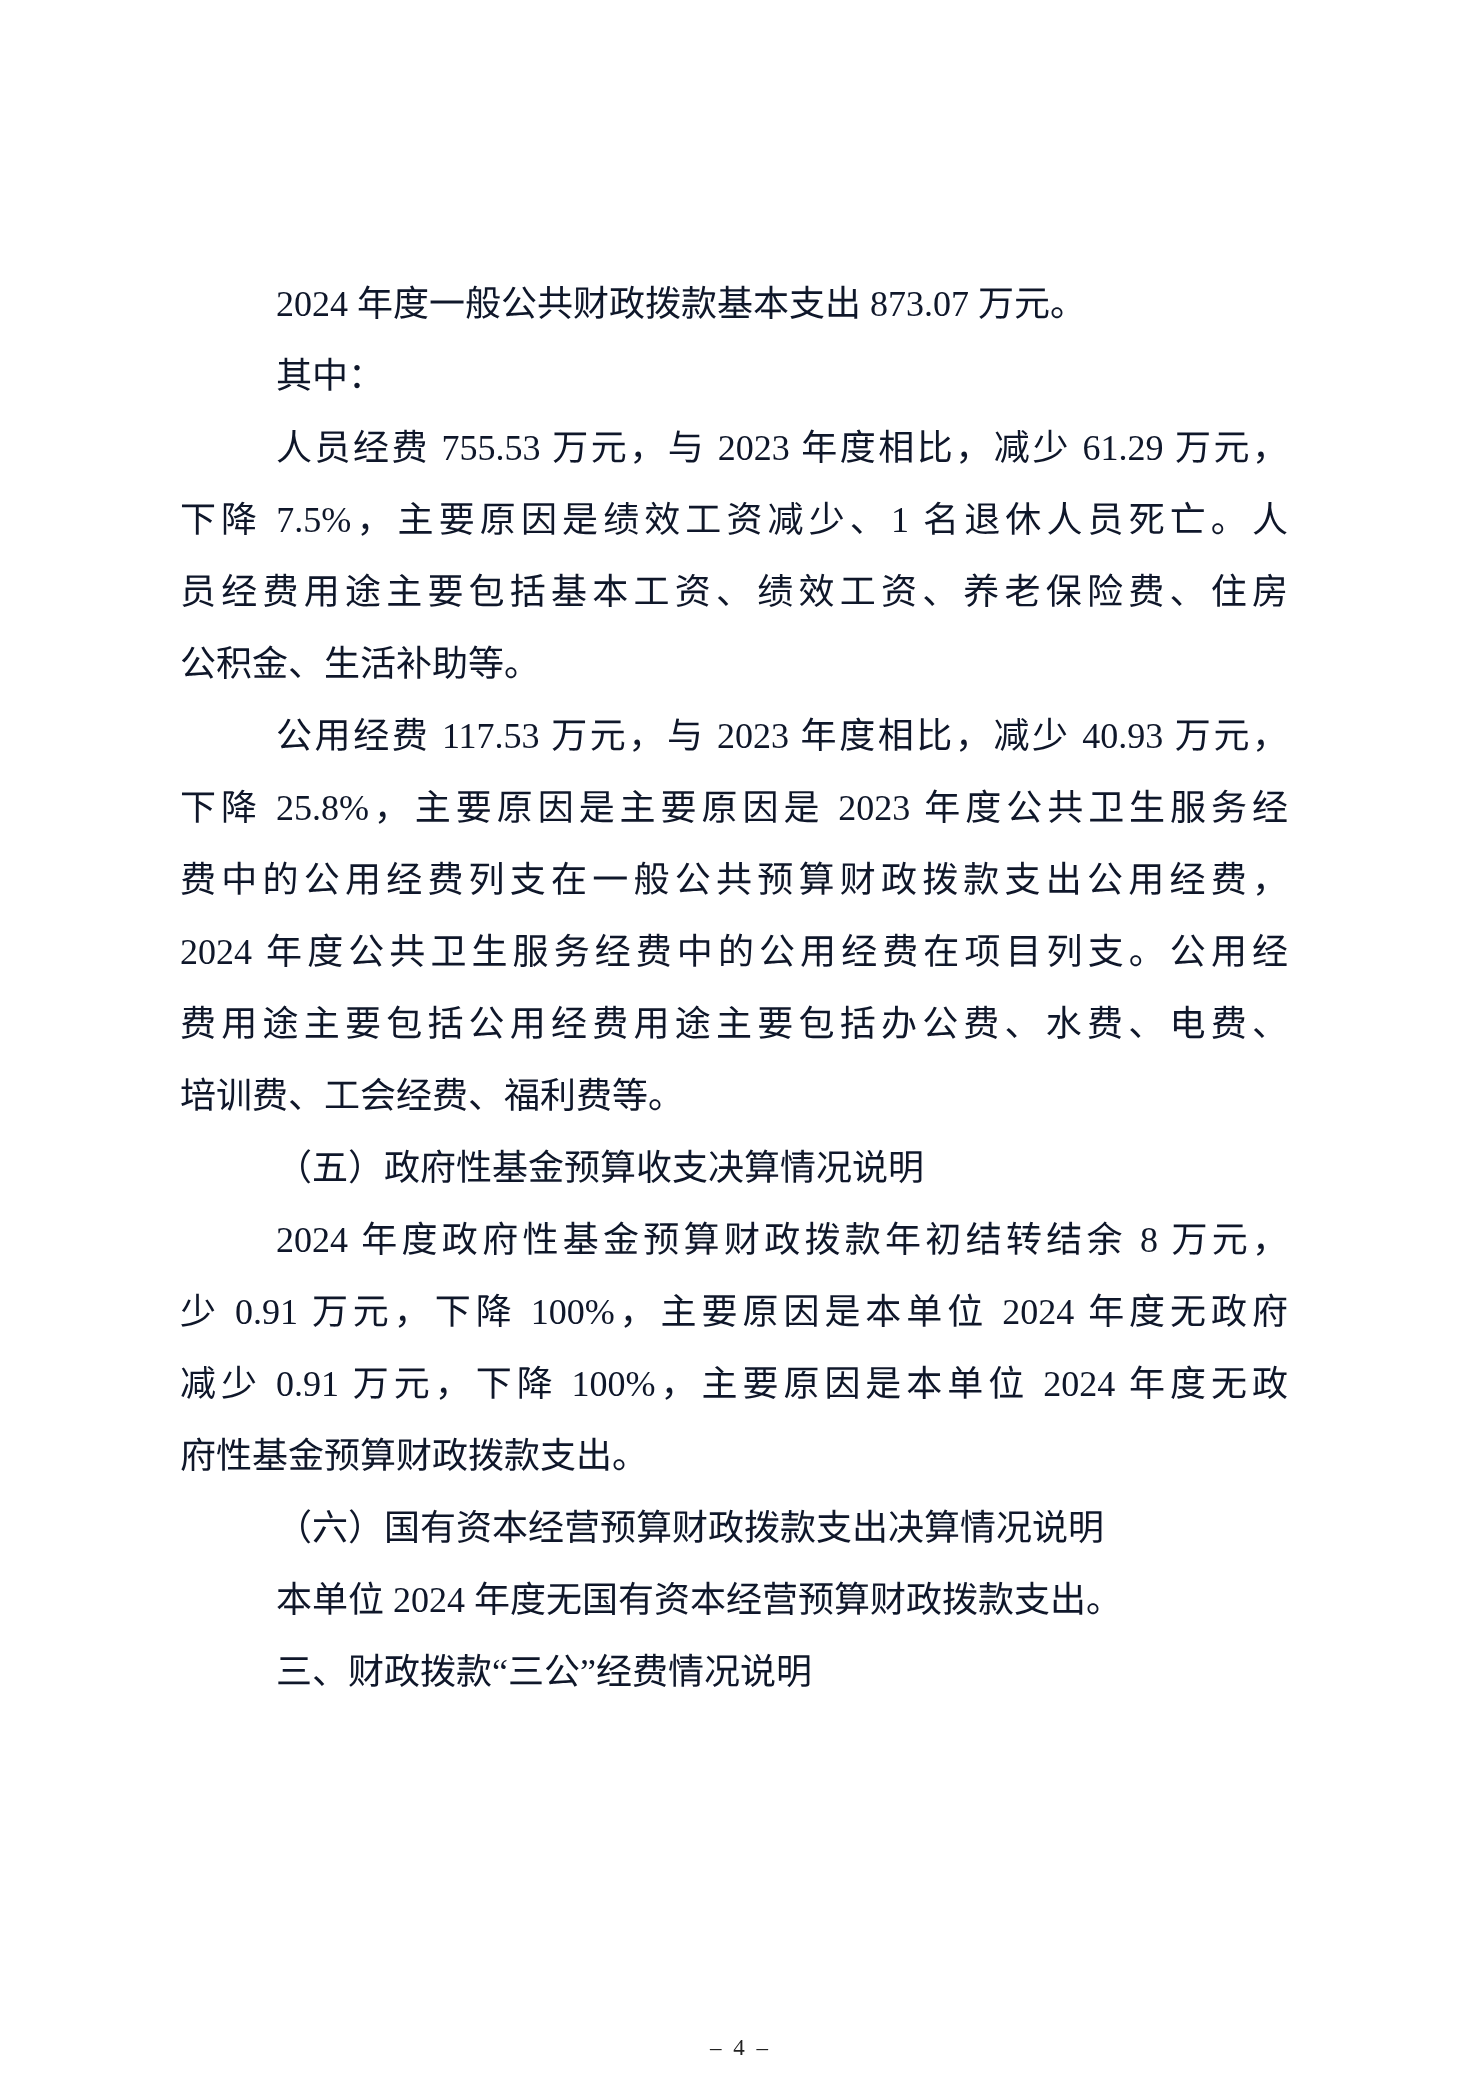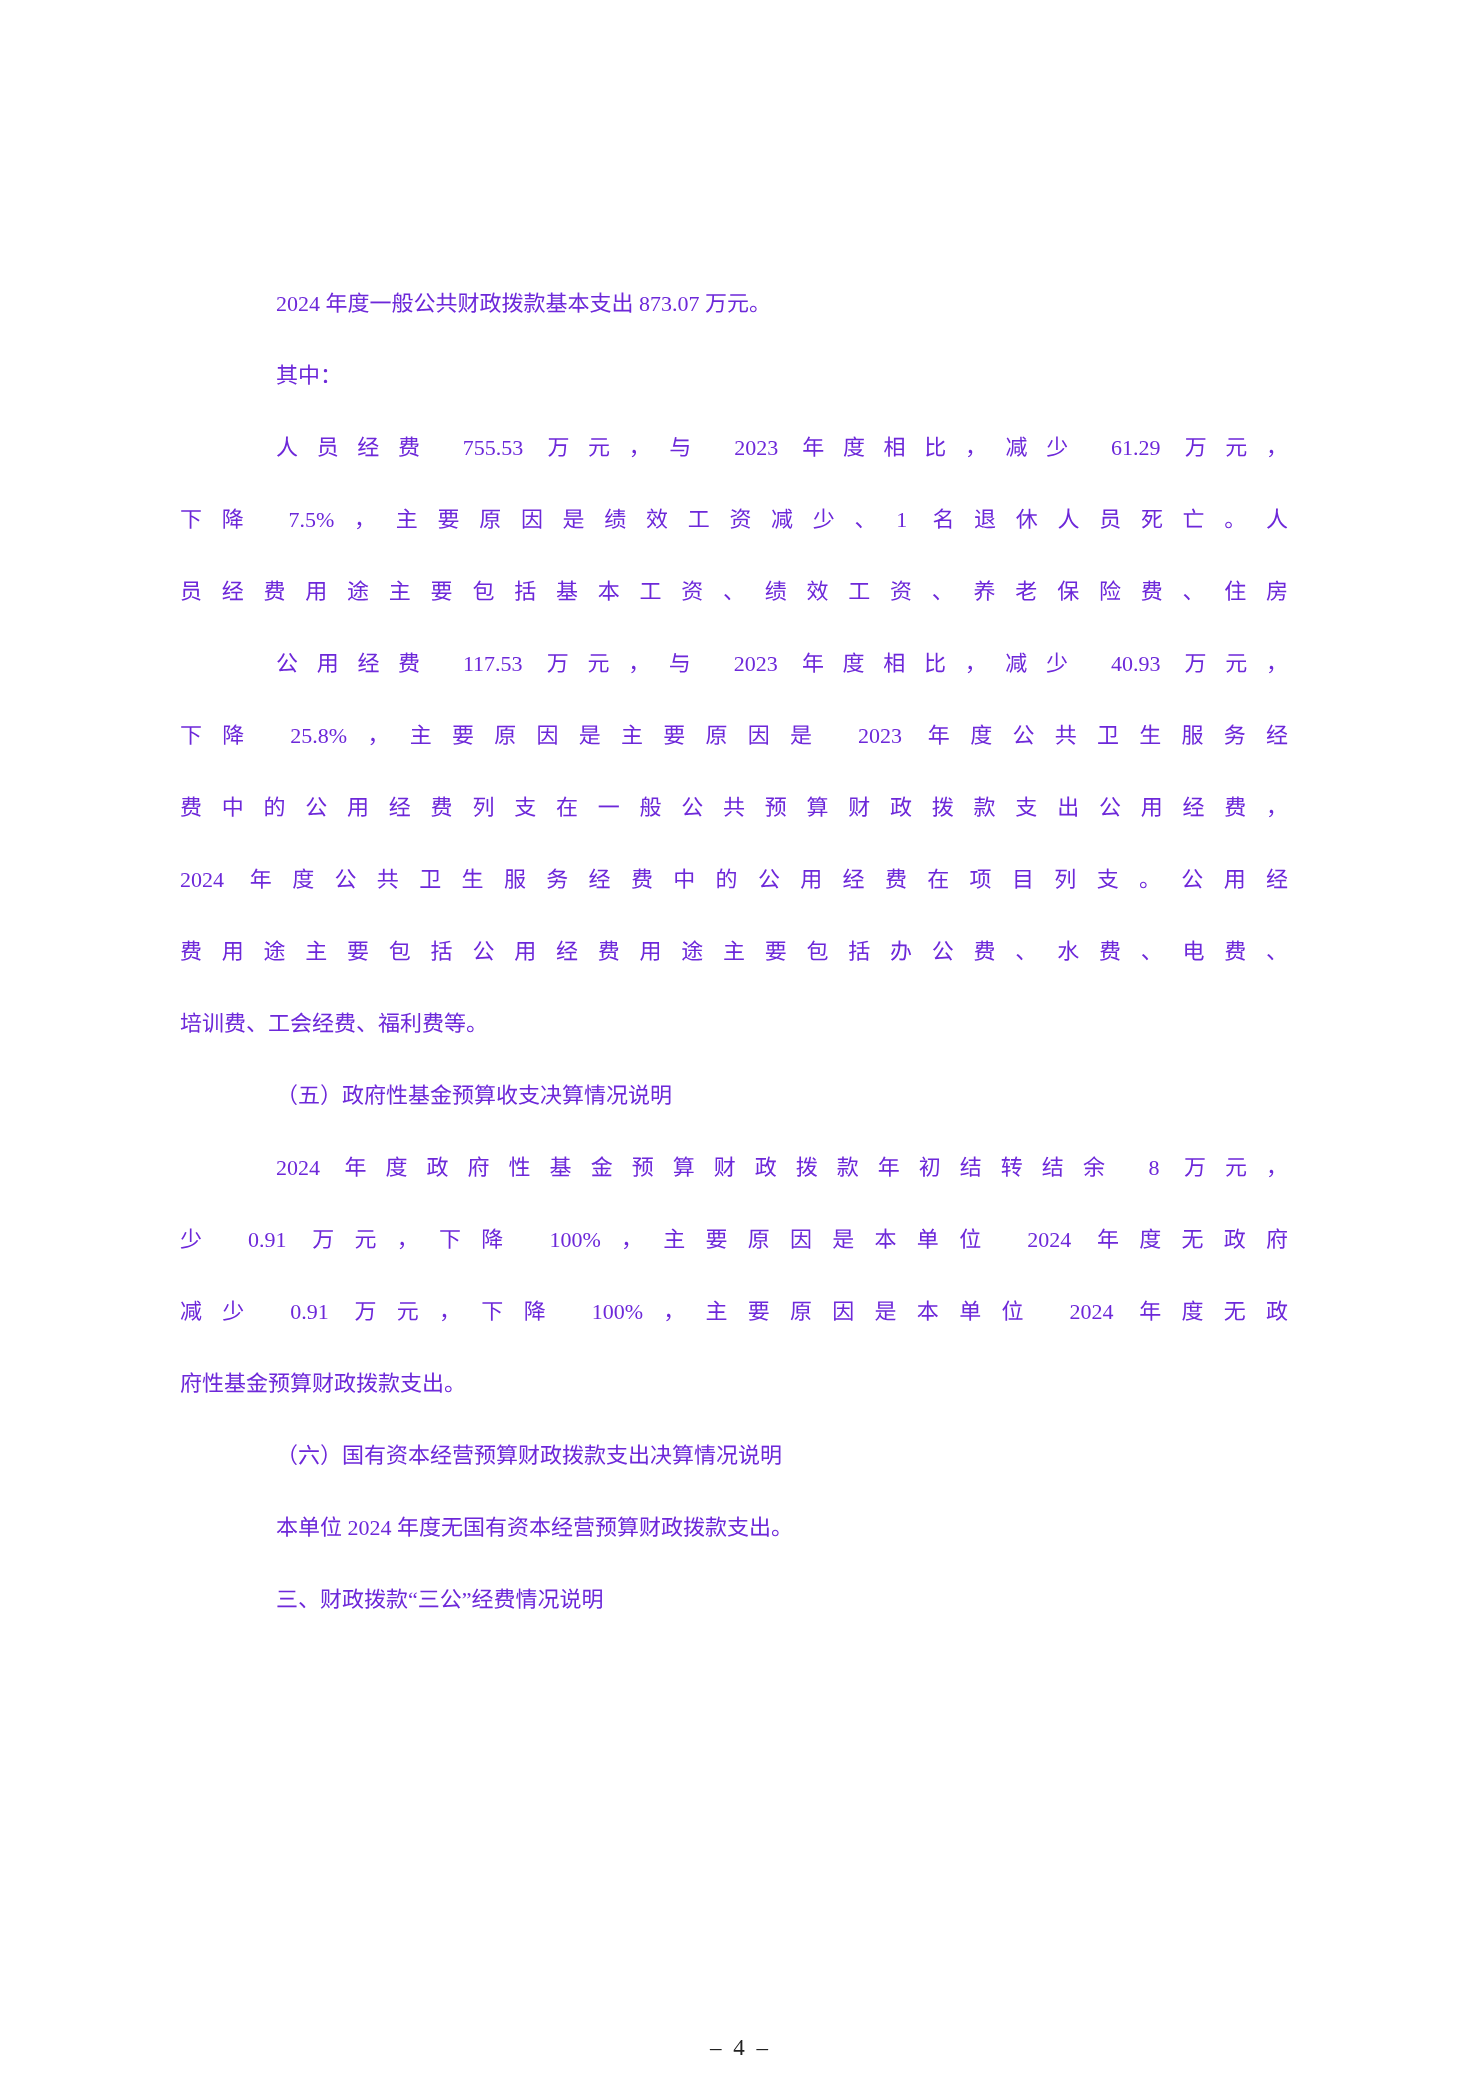--- a/index.html
+++ b/index.html
@@ -19,23 +19,23 @@
   }
   .doc-body {
     position: absolute;
     left: 180px;
     top: 268px;
     width: 1108px;
   }
   .line {
     height: 72px;
     line-height: 72px;
-    font-size: 22px;
+    font-size: 36px;
     text-align: left;
-    color: #6d28d9;
+    color: #0f172a;
   }
   .line.justify {
     text-align: justify;
     text-align-last: justify;
   }
   .line.indent {
     text-indent: 96px;
   }
   .page-footer {
     position: absolute;
@@ -53,20 +53,21 @@
 </head>
 <body>
 
 <div class="page">
   <main class="doc-body">
       <div class="line indent">2024 年度一般公共财政拨款基本支出 873.07 万元。</div>
       <div class="line indent">其中：</div>
       <div class="line indent justify">人员经费 755.53 万元，与 2023 年度相比，减少 61.29 万元，</div>
       <div class="line justify">下降 7.5%，主要原因是绩效工资减少、1 名退休人员死亡。人</div>
       <div class="line justify">员经费用途主要包括基本工资、绩效工资、养老保险费、住房</div>
+      <div class="line">公积金、生活补助等。</div>
       <div class="line indent justify">公用经费 117.53 万元，与 2023 年度相比，减少 40.93 万元，</div>
       <div class="line justify">下降 25.8%，主要原因是主要原因是 2023 年度公共卫生服务经</div>
       <div class="line justify">费中的公用经费列支在一般公共预算财政拨款支出公用经费，</div>
       <div class="line justify">2024 年度公共卫生服务经费中的公用经费在项目列支。公用经</div>
       <div class="line justify">费用途主要包括公用经费用途主要包括办公费、水费、电费、</div>
       <div class="line">培训费、工会经费、福利费等。</div>
       <div class="line indent">（五）政府性基金预算收支决算情况说明</div>
       <div class="line indent justify">2024 年度政府性基金预算财政拨款年初结转结余 8 万元，</div>
       <div class="line justify">少 0.91 万元，下降 100%，主要原因是本单位 2024 年度无政府</div>
       <div class="line justify">减少 0.91 万元，下降 100%，主要原因是本单位 2024 年度无政</div>

